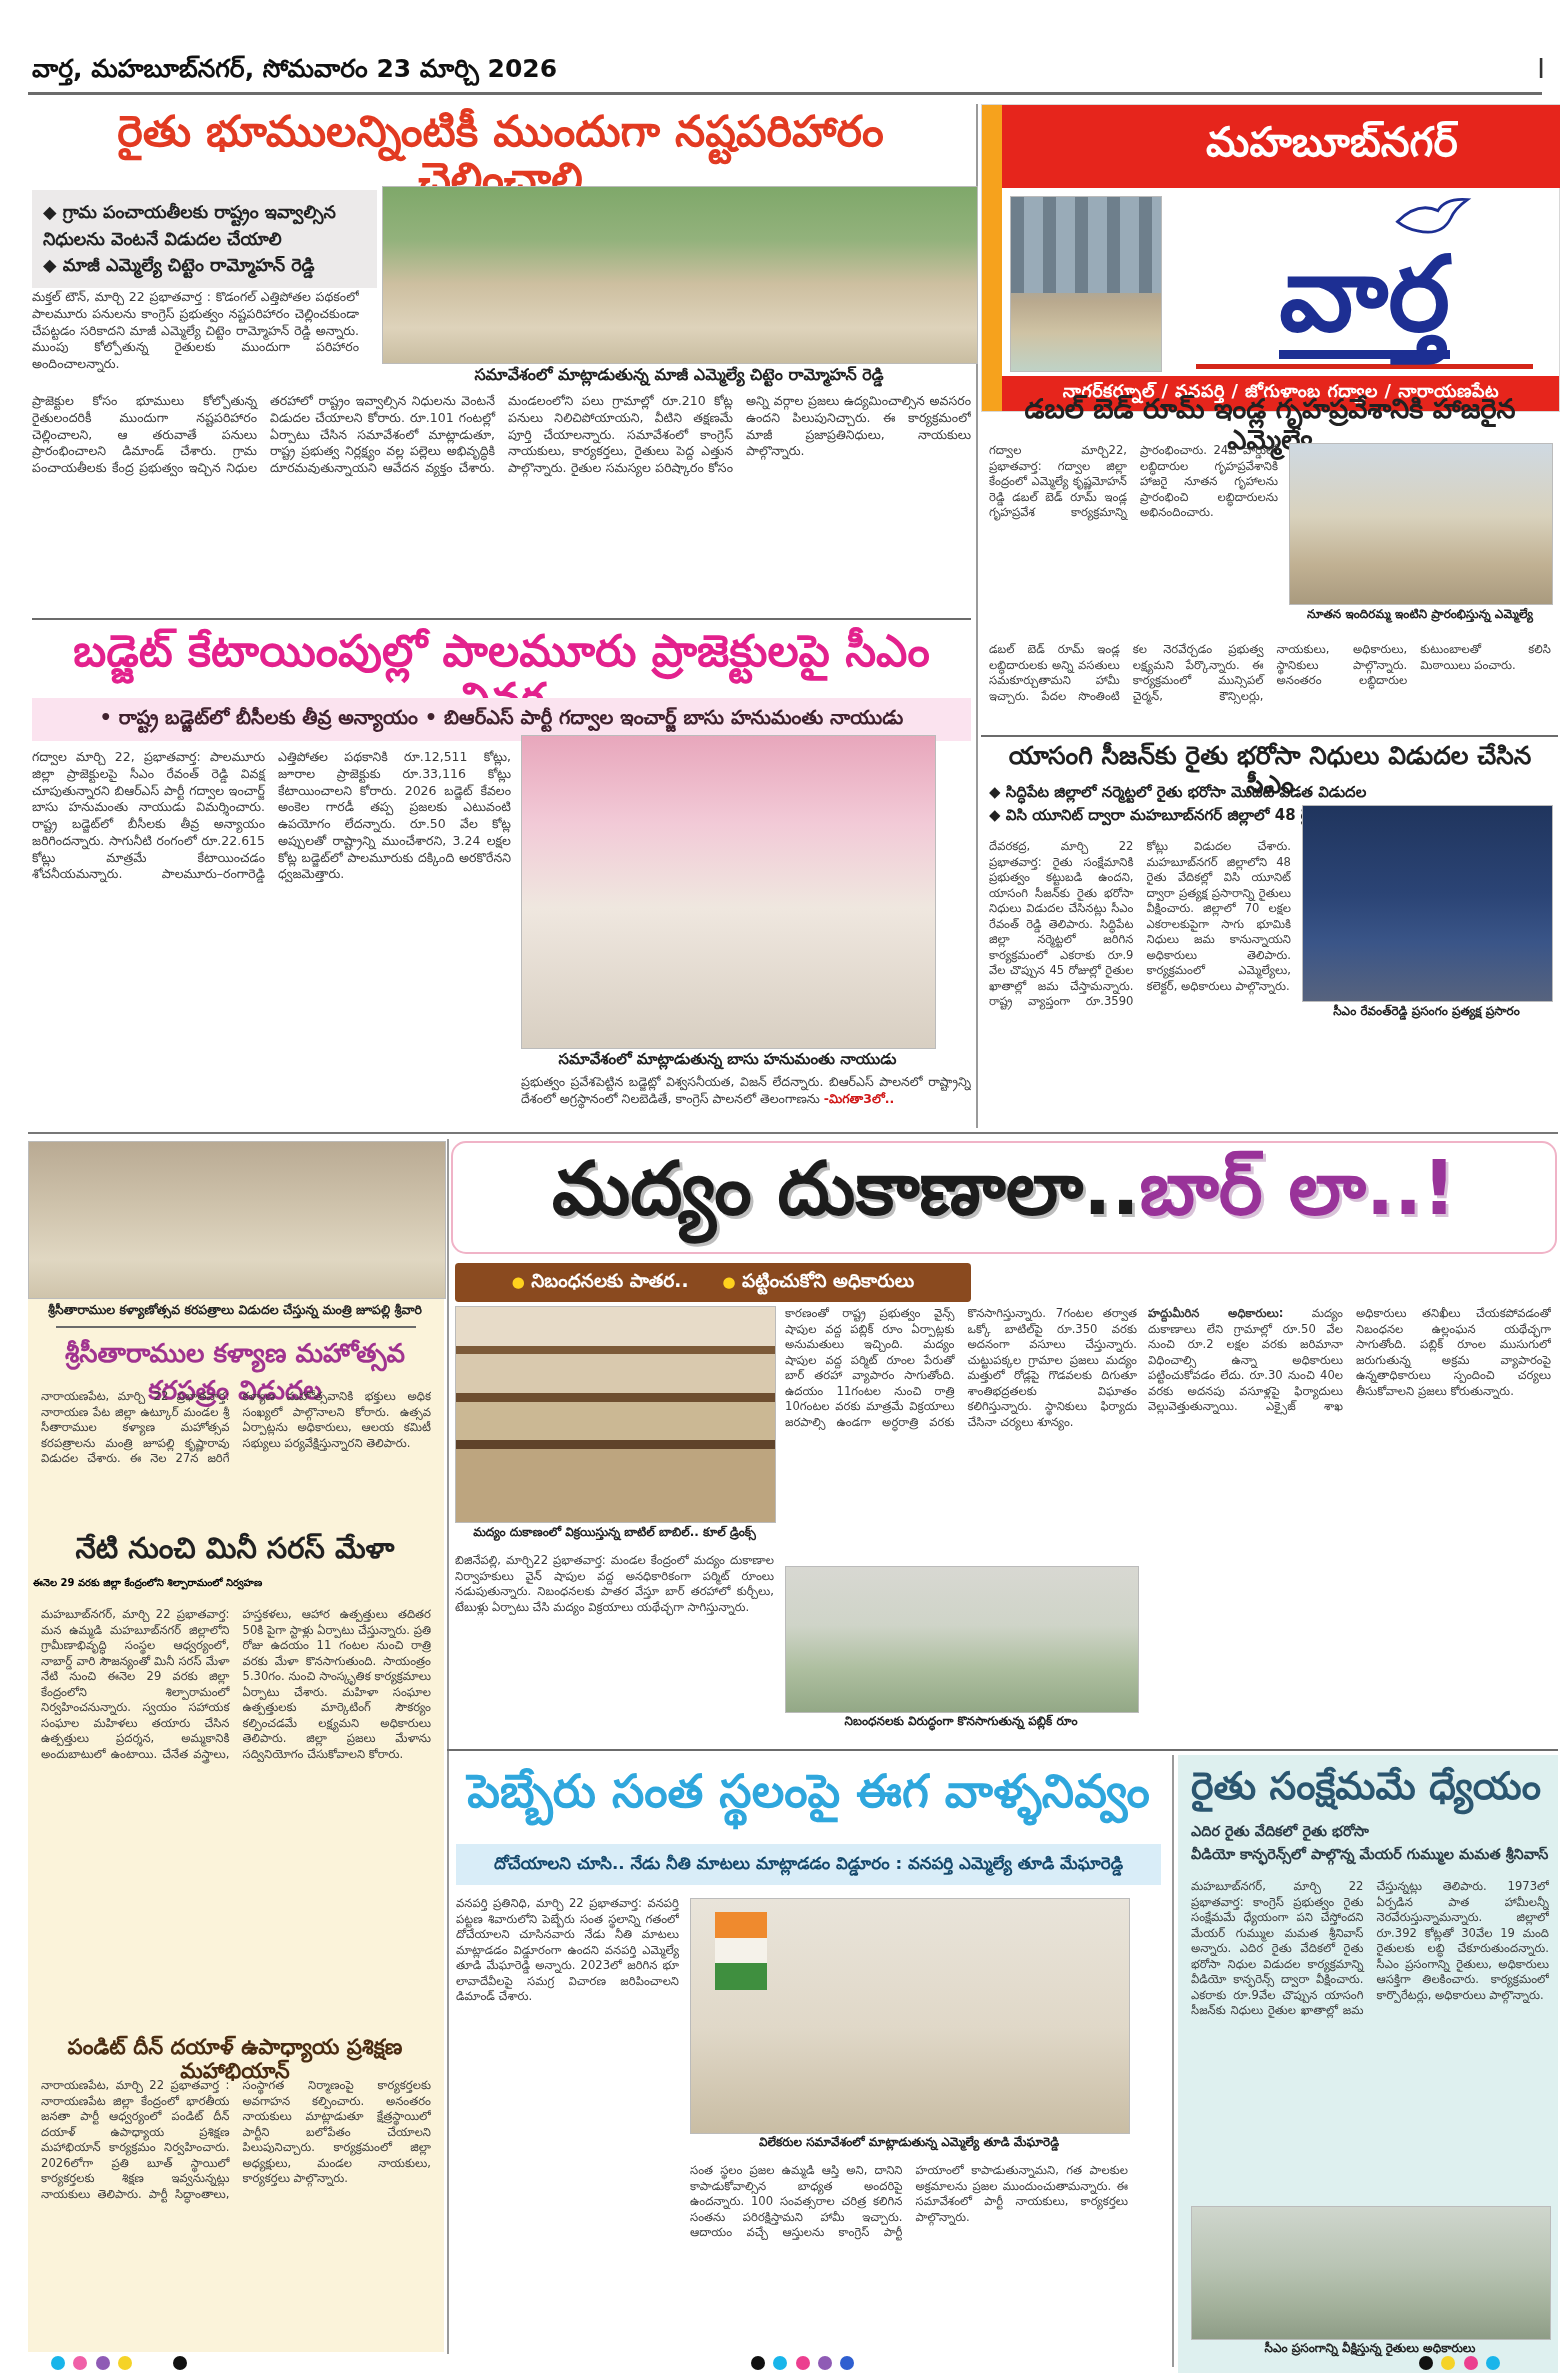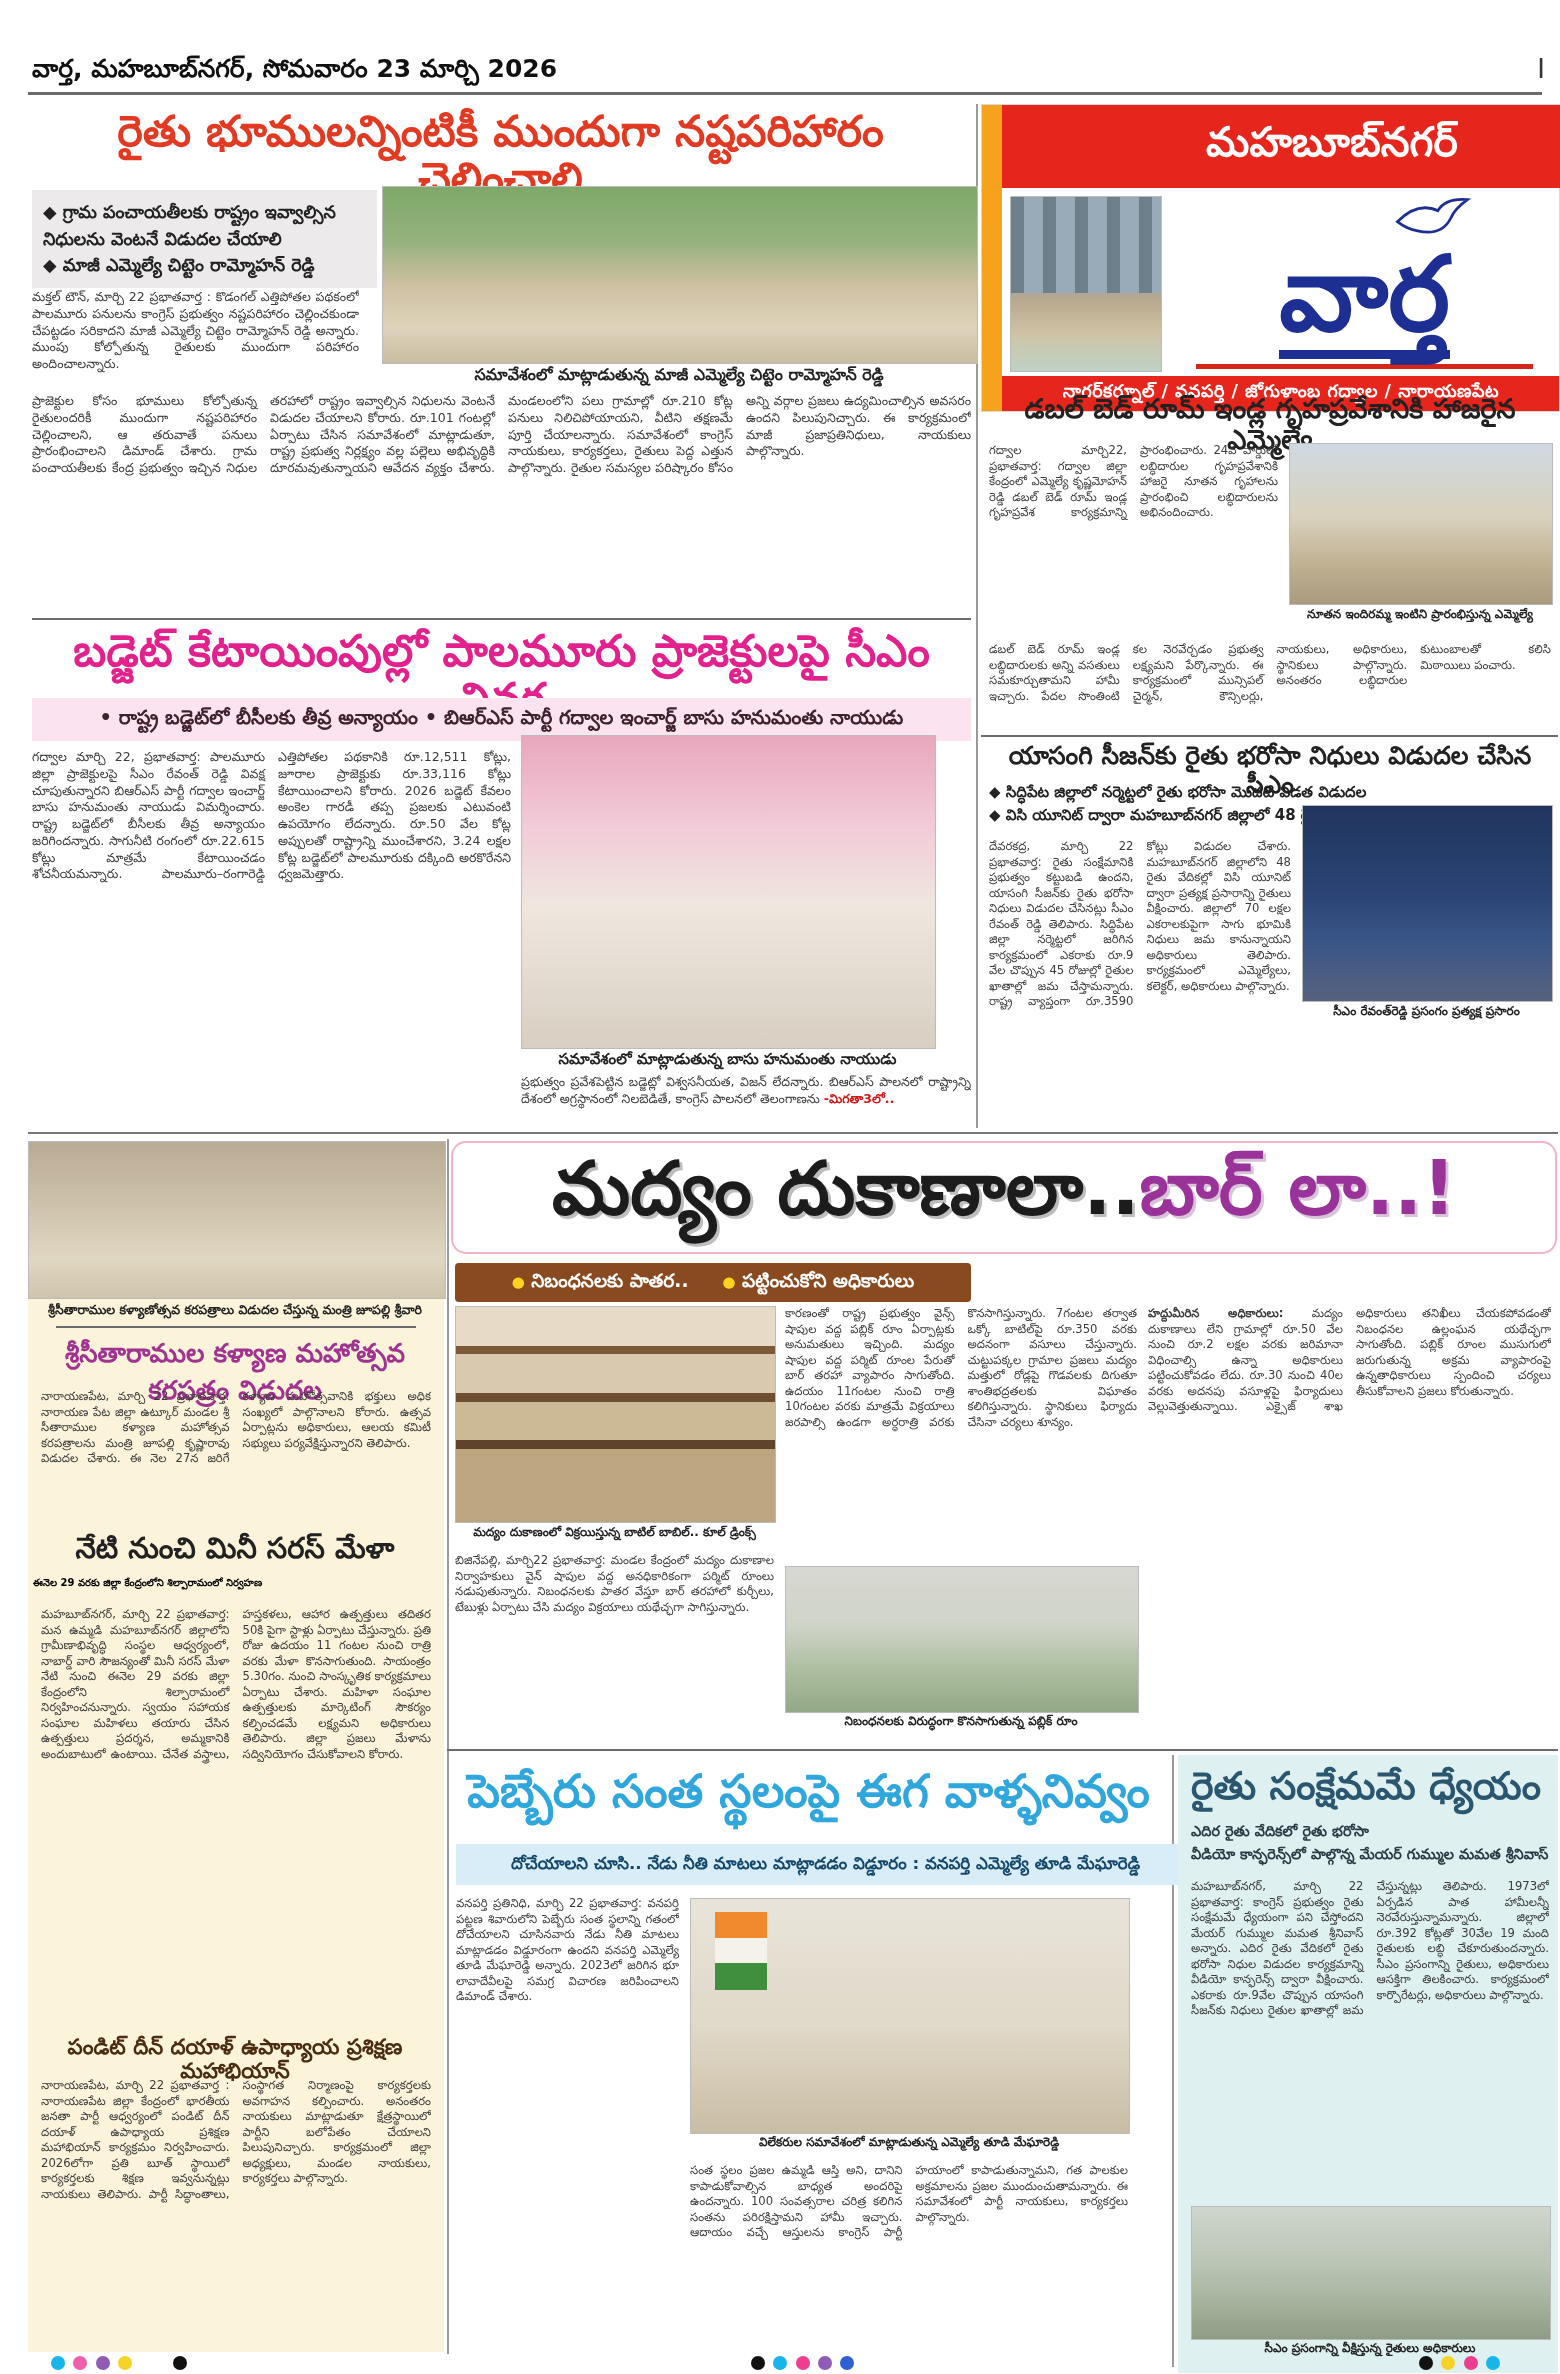--- a/index.html
+++ b/index.html
@@ -26,21 +26,21 @@
       background:repeating-linear-gradient(90deg,#6e7f8c 0 13px,#99abb8 13px 32px);}
   
   .h-red{color:#e23a22;font-weight:bold;font-size:43px;text-align:center;line-height:1.1;}
   .h-pink{color:#e3218d;font-weight:bold;font-size:44px;text-align:center;line-height:1.1;}
   .h-dark{color:#222;font-weight:bold;text-align:center;line-height:1.15;}
   .h-purple{color:#a0338f;font-weight:bold;font-size:26px;text-align:center;}
   .h-cyan{color:#2fa7dd;font-weight:bold;font-size:46px;text-align:center;}
   .h-teal{color:#2b5670;font-weight:bold;font-size:38px;}
   .bulletbox{background:#eceaea;font-size:17.6px;font-weight:bold;color:#222;padding:9.3px 11px;line-height:1.5;}
   .pinkstrip{background:#fbe3ef;color:#40222e;font-weight:bold;font-size:19.5px;display:flex;align-items:center;justify-content:center;}
-  .bluestrip{background:#d9edf8;color:#15486b;font-weight:bold;font-size:16.7px;display:flex;align-items:center;justify-content:center;padding-left:17px;}
+  .bluestrip{background:#d9edf8;color:#15486b;font-weight:bold;font-size:16.7px;display:flex;align-items:center;justify-content:center;}
   .brownbar{background:#8a4a1f;border-radius:3.7px;color:#fff;font-weight:bold;font-size:18.6px;display:flex;align-items:center;justify-content:center;gap:34px;}
   .brownbar .dot{color:#ffd21e;font-size:15px;}
   .featbox{border:2.8px solid #f0b3c7;border-radius:15px;display:flex;align-items:center;justify-content:center;}
   .feat-black{color:#1c1c1c;text-shadow:2.8px 2.8px 0 #bdbdbd;font-weight:bold;font-size:74px;}
   .feat-purple{color:#993399;text-shadow:2.8px 2.8px 0 #d8c2d8;font-weight:bold;font-size:74px;}
   .cream{background:#fbf3da;}
   .cyanpanel{background:#def0ef;}
   .cont{color:#d01818;font-weight:bold;}
   .body13{font-size:12.5px;line-height:1.34;}
   .body12{font-size:11.6px;line-height:1.34;}

